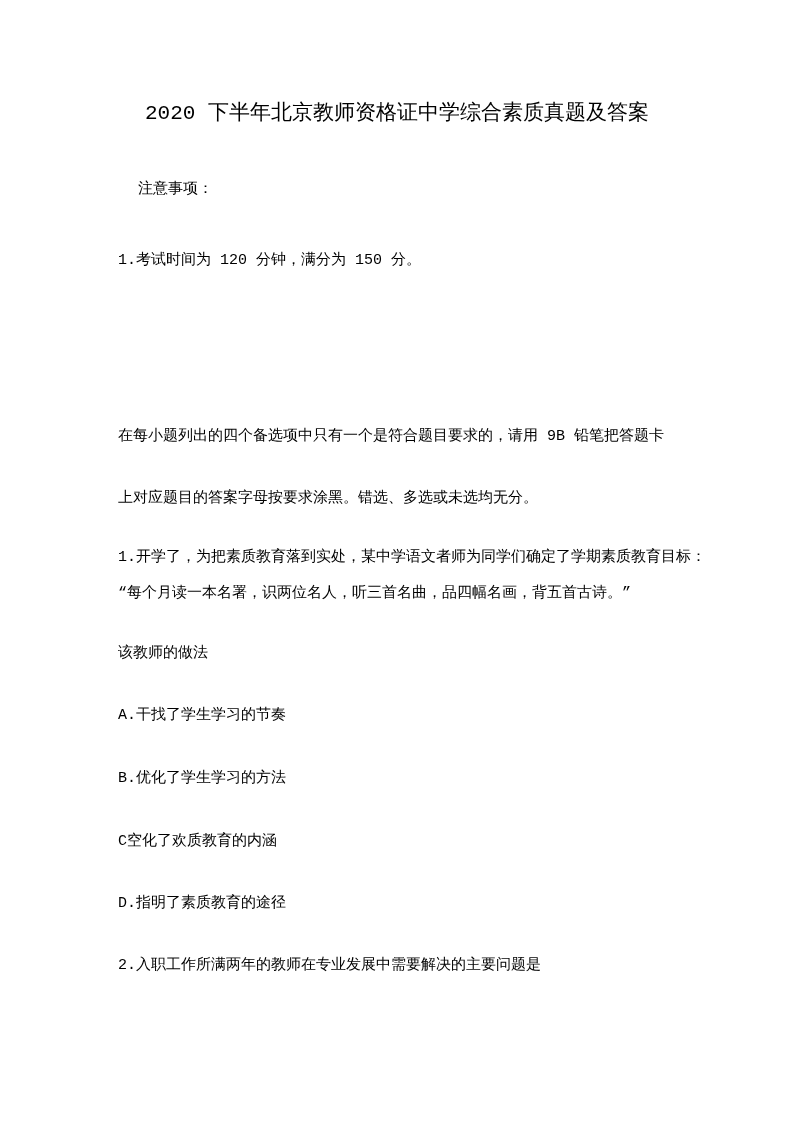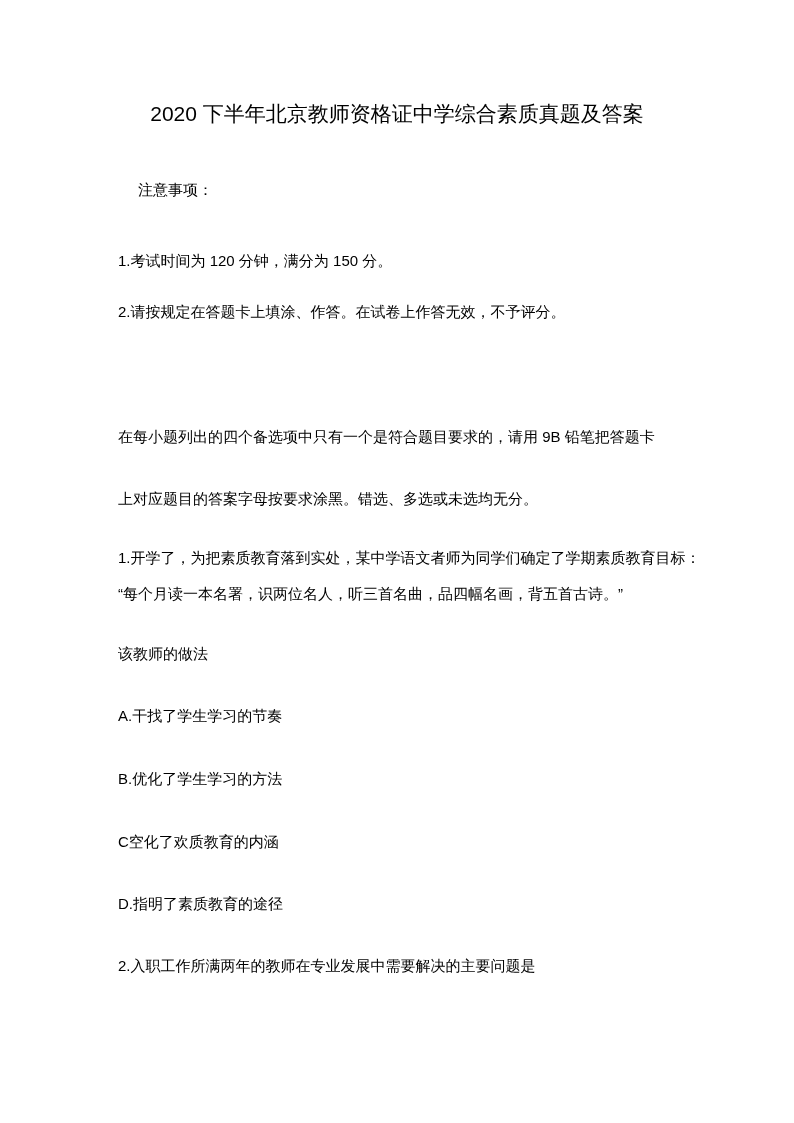--- a/index.html
+++ b/index.html
@@ -6,21 +6,21 @@
     margin: 0;
     padding: 0;
     background: #ffffff;
   }
   .page {
     position: relative;
     width: 794px;
     height: 1087px;
     background: #ffffff;
     color: #000000;
-    font-family: Liberation Sans, sans-serif;
+    font-family: Liberation Mono, monospace;
     overflow: hidden;
   }
   .doc-title {
     position: absolute;
     left: 0;
     top: 103px;
     width: 794px;
     text-align: center;
     font-size: 21px;
     line-height: 22px;
@@ -52,21 +52,20 @@
 <body>
 
 <div class="page">
 
   <div class="doc-title">2020 下半年北京教师资格证中学综合素质真题及答案</div>
 
   <div class="line y-notice">注意事项：</div>
 
   <div class="line y-item1">1.考试时间为 120 分钟，满分为 150 分。</div>
 
-  <div class="line y-item2">2.请按规定在答题卡上填涂、作答。在试卷上作答无效，不予评分。</div>
 
 
   <div class="line y-instr1">在每小题列出的四个备选项中只有一个是符合题目要求的，请用 9B 铅笔把答题卡</div>
 
   <div class="line y-instr2">上对应题目的答案字母按要求涂黑。错选、多选或未选均无分。</div>
 
   <div class="line y-q1a">1.开学了，为把素质教育落到实处，某中学语文者师为同学们确定了学期素质教育目标：</div>
 
   <div class="line y-q1b">“每个月读一本名署，识两位名人，听三首名曲，品四幅名画，背五首古诗。”</div>
 

